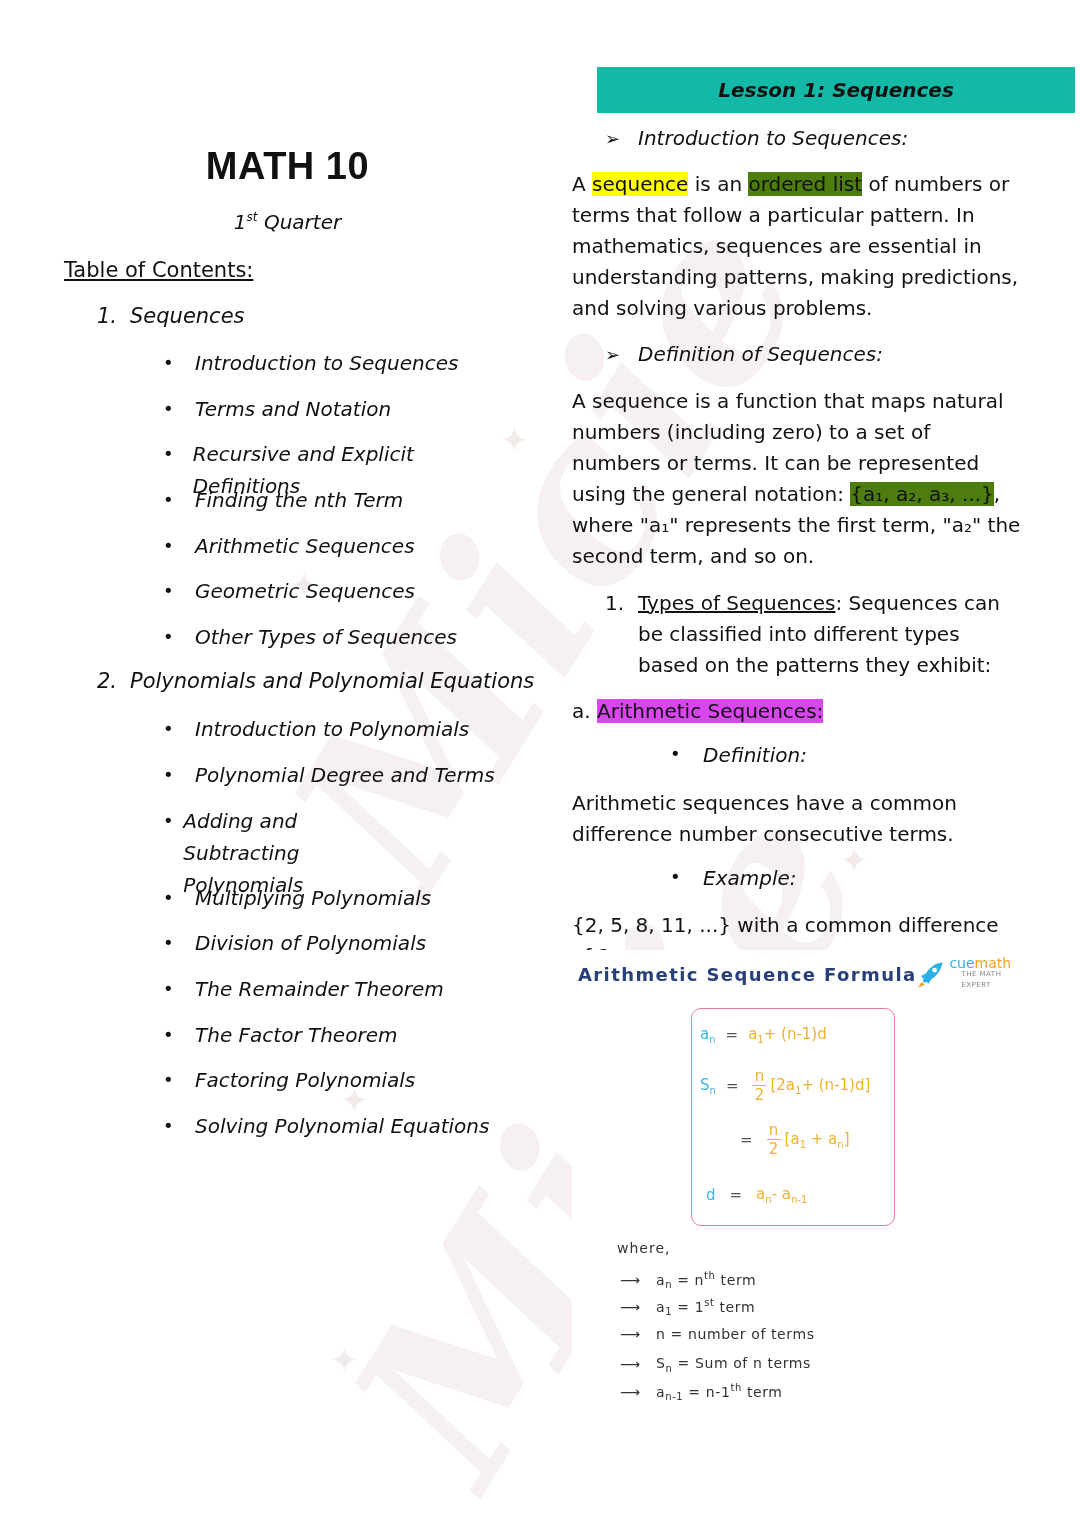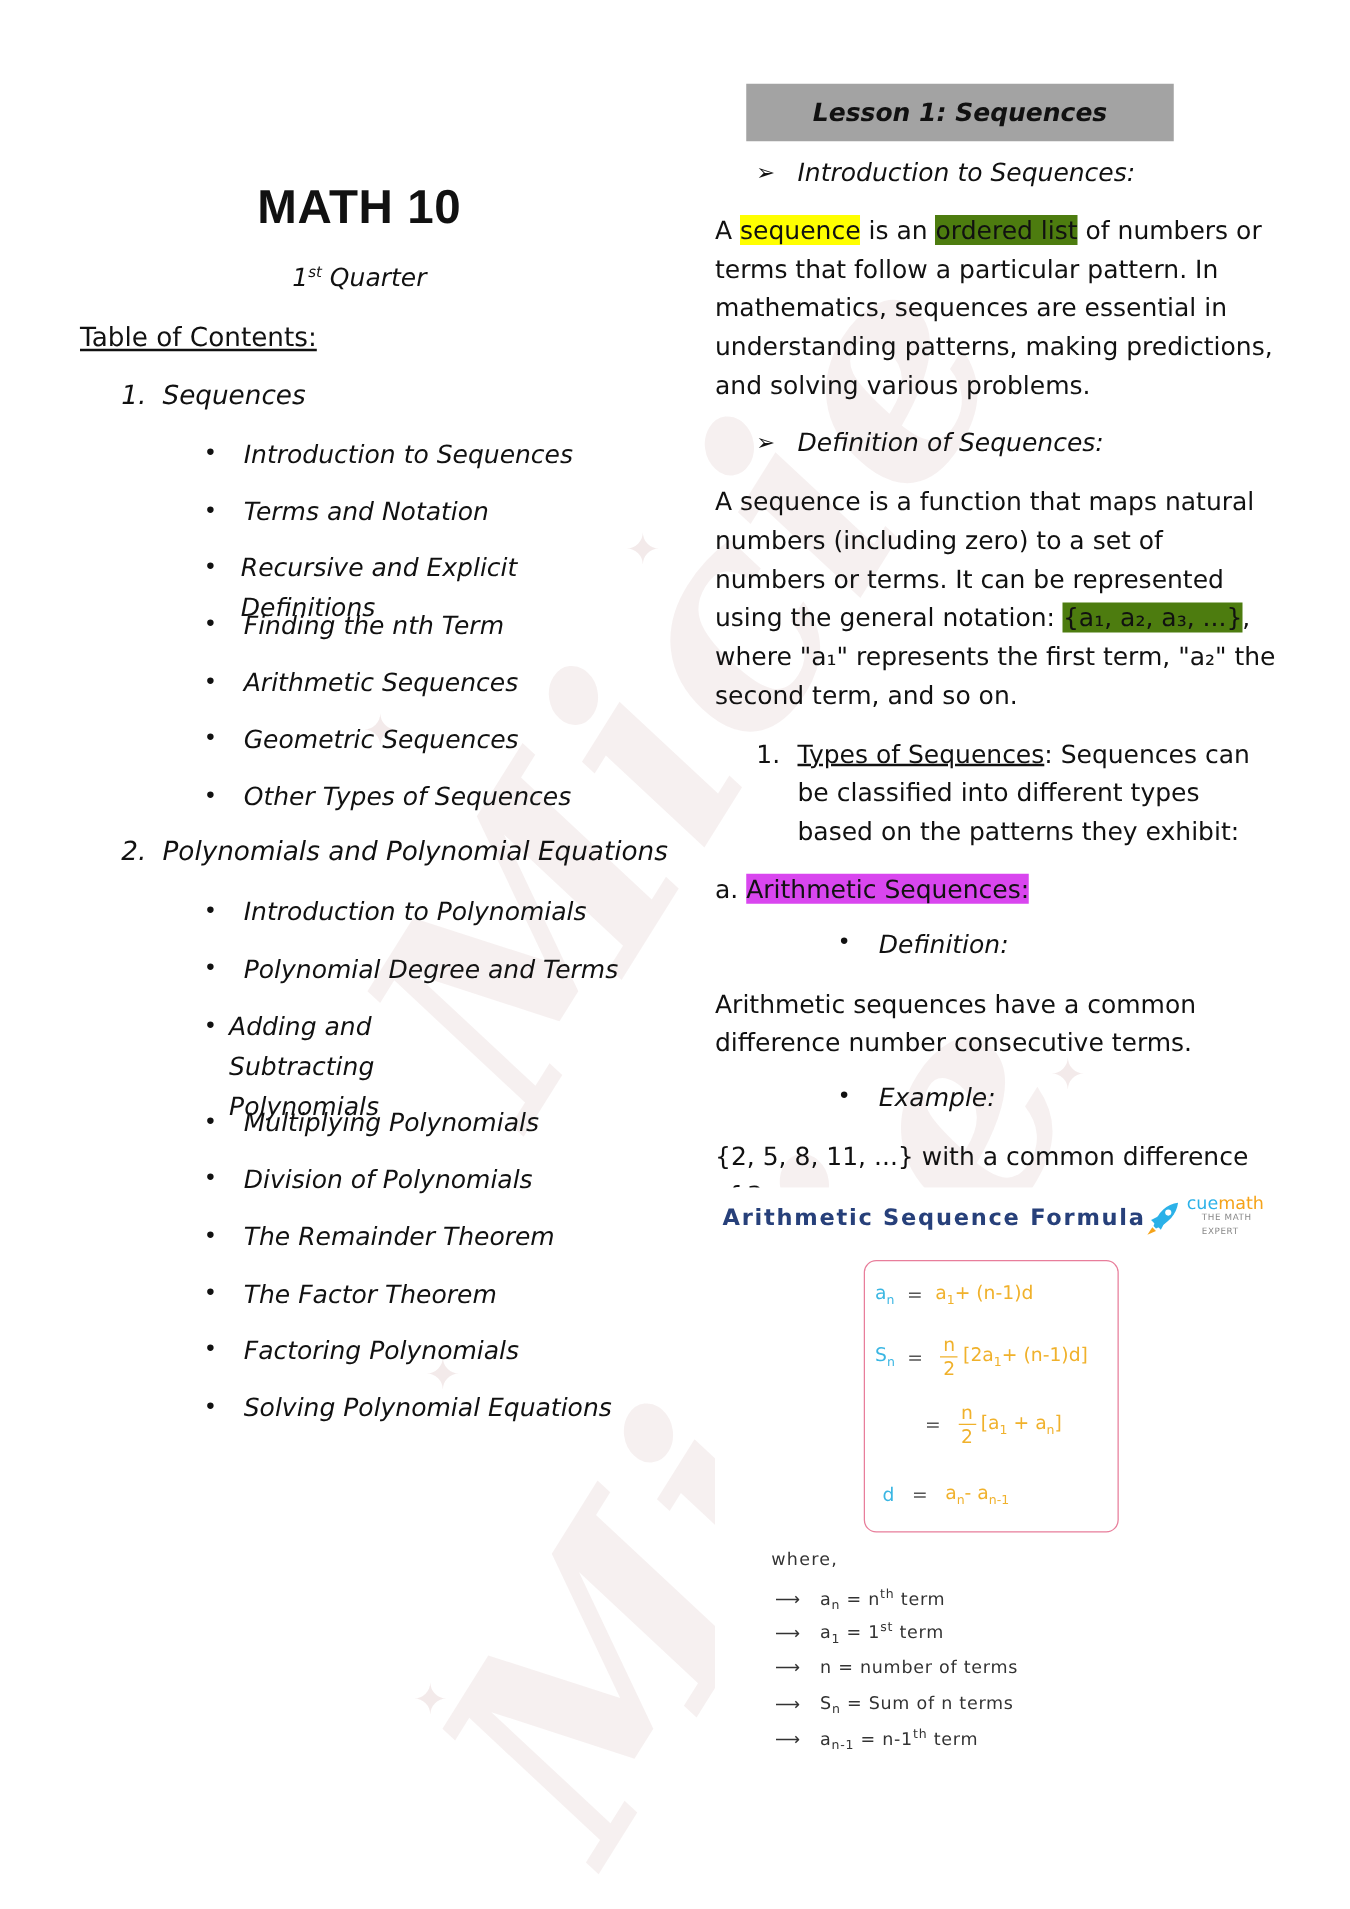--- a/index.html
+++ b/index.html
@@ -36,22 +36,22 @@
   .toc-heading { left: 64px; top: 258px; font-size: 21px; text-decoration: underline; }
   .toc-section {
     left: 97px; font-style: italic; font-size: 21px; display: flex;
   }
   .toc-section .num { width: 33px; }
   .toc-item { left: 163px; font-style: italic; font-size: 20px; display: flex; width: 340px; line-height: 32px; }
   .toc-item .bullet { width: 32px; font-style: normal; font-size: 18px; }
 
   
   .lesson-banner {
-    left: 597px; top: 67px; width: 342px; height: 46px;
-    background: #a3a3a3;
+    left: 597px; top: 67px; width: 478px; height: 46px;
+    background: #14b8a6;
     display: flex; align-items: center; justify-content: center;
     font-weight: bold; font-style: italic; font-size: 20px;
   }
   .subhead { left: 605px; font-style: italic; font-size: 20px; display: flex; align-items: center; }
   .subhead .arrow { width: 33px; font-style: normal; font-size: 18px; }
   .para { left: 572px; width: 450px; font-size: 20px; line-height: 31px; }
   .hl-yellow { background: #ffff00; }
   .hl-cyan { background: #4d7c0f; }
   .hl-green { background: #d946ef; }
   .types-item { left: 605px; width: 420px; font-size: 20px; line-height: 31px; display: flex; }

